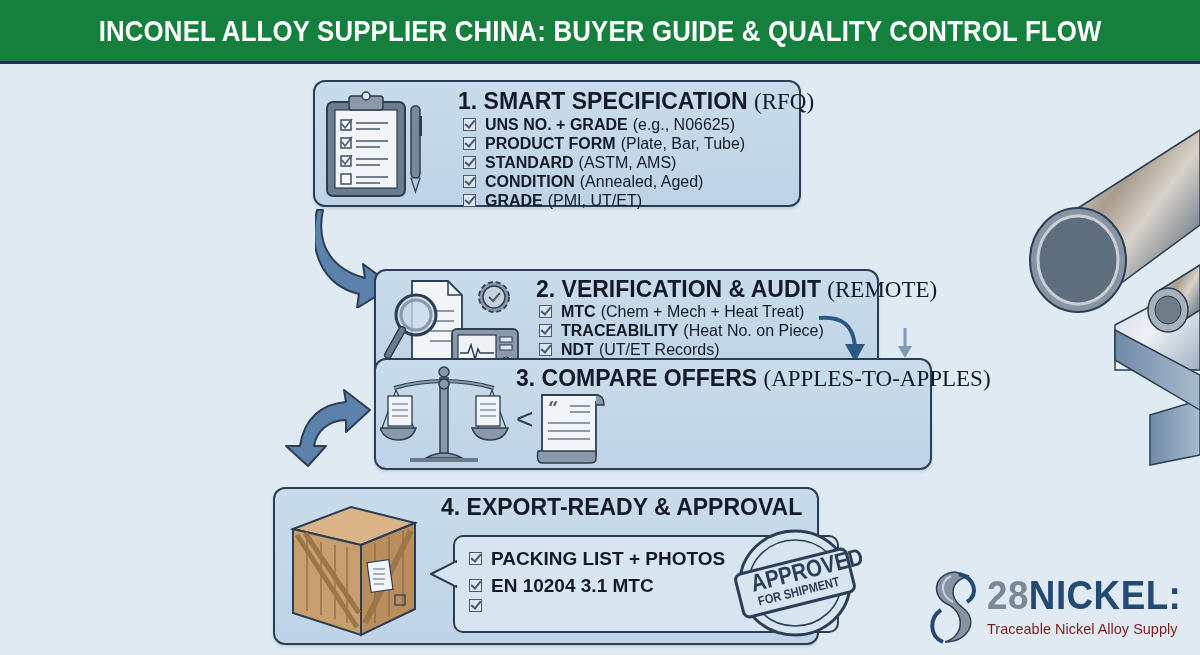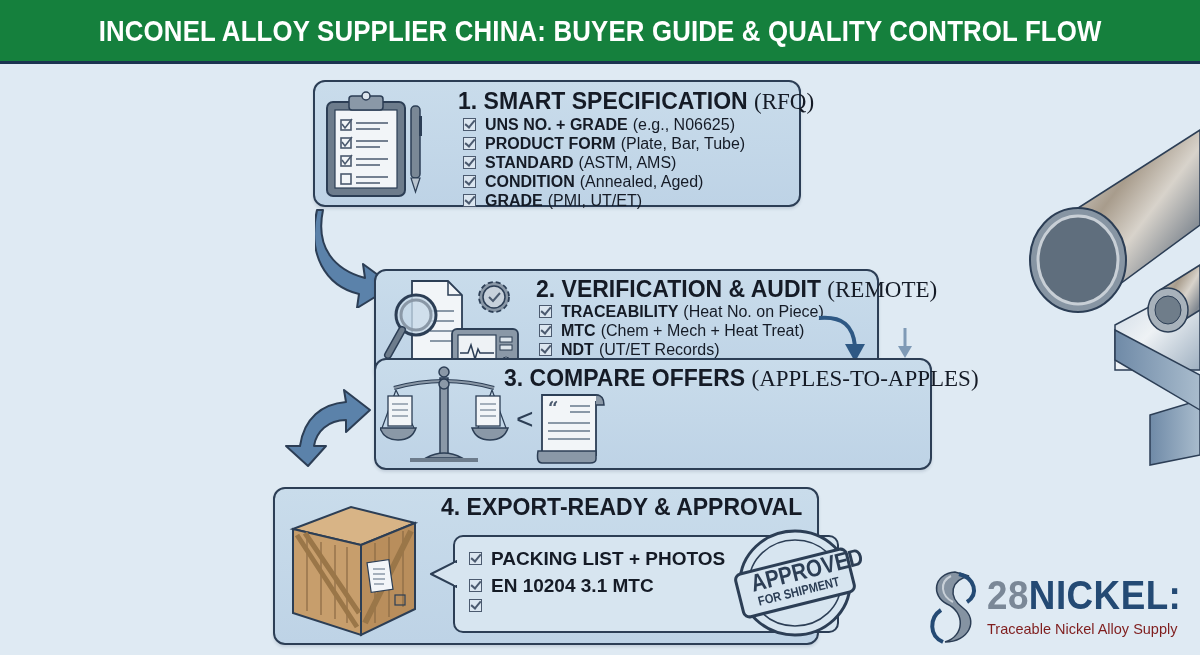--- a/index.html
+++ b/index.html
@@ -205,27 +205,27 @@
     <rect x="118" y="70" width="12" height="5" fill="#dde5ec" stroke="#2c3e55" stroke-width="1"></rect>
     <circle cx="124" cy="86" r="4" fill="#dde5ec" stroke="#2c3e55" stroke-width="1"></circle>
   </svg>
   <div class="step-title" style="left:160px; top:5px;">
     <span>2.</span> <span>VERIFICATION &amp; AUDIT</span>
     <span class="sub">(REMOTE)</span>
   </div>
   <ul class="checklist" style="left:163px; top:31px;">
     <li>
         <span class="chk"></span>
+        <b>MTC</b>
+        <span>(Chem + Mech + Heat Treat)</span>
+      </li>
+    <li>
+        <span class="chk"></span>
         <b>TRACEABILITY</b>
         <span>(Heat No. on Piece)</span>
-      </li>
-    <li>
-        <span class="chk"></span>
-        <b>MTC</b>
-        <span>(Chem + Mech + Heat Treat)</span>
       </li>
     <li>
         <span class="chk"></span>
         <b>NDT</b>
         <span>(UT/ET Records)</span>
       </li>
     <li>
         <span class="chk"></span>
         <b>PMI</b>
         <span>(Handheld XRF)</span>
@@ -261,21 +261,21 @@
   <div class="icon" style="left:140px; top:42px; font-size:30px; color:#2c3e55;">&lt;</div>
   <svg class="icon" style="left:160px; top:31px;" width="70" height="74" viewBox="0 0 70 74">
     <path d="M6 4 h54 q6 0 6 8 q-6 0 -6 -2 v54 h-54 Z" fill="#f2f5f8" stroke="#2c3e55" stroke-width="1.8"></path>
     <path d="M60 4 q8 0 8 10 h-8" fill="#8a98a7" stroke="#2c3e55" stroke-width="1.5"></path>
     <path d="M2 60 h58 v8 q0 4 -6 4 h-48 q-6 0 -4 -12 Z" fill="#8a98a7" stroke="#2c3e55" stroke-width="1.5"></path>
     <text x="12" y="24" font-family="DejaVu Serif, serif" font-size="18" font-weight="700" fill="#4b5a6f">“</text>
     <g stroke="#8a98a7" stroke-width="2">
         <path d="M34 15 h20 M34 21 h20 M12 32 h42 M12 40 h42 M12 48 h42"></path>
       </g>
   </svg>
-  <div class="step-title" style="left:128px; top:5px;">
+  <div class="step-title" style="left:140px; top:5px;">
     <span>3.</span> <span>COMPARE OFFERS</span>
     <span class="sub">(APPLES-TO-APPLES)</span>
   </div>
 </div>
 
 <svg class="icon" style="left:282px; top:388px;" width="90" height="90" viewBox="0 0 90 90">
   <path d="M26 78 L4 58 L18 58 C 22 30, 40 16, 64 14 L 62 2 L 88 22 L 64 44 L 64 32 C 46 32, 34 44, 32 58 L 44 58 Z" fill="#5b82aa" stroke="#2c3e55" stroke-width="2" stroke-linejoin="round"></path>
 </svg>
 
 <div class="step" style="left:273px; top:487px; width:546px; height:158px;">

